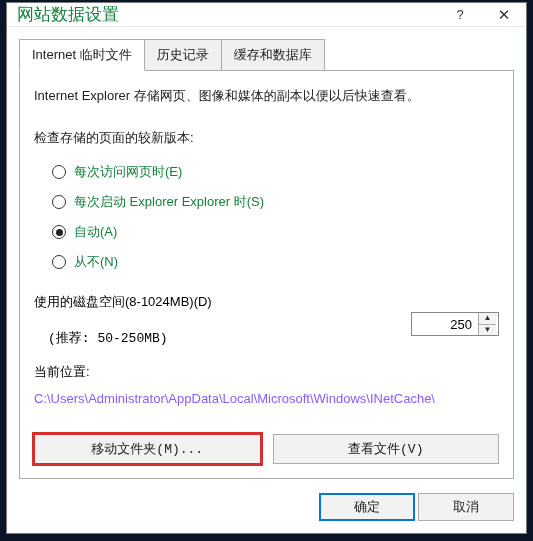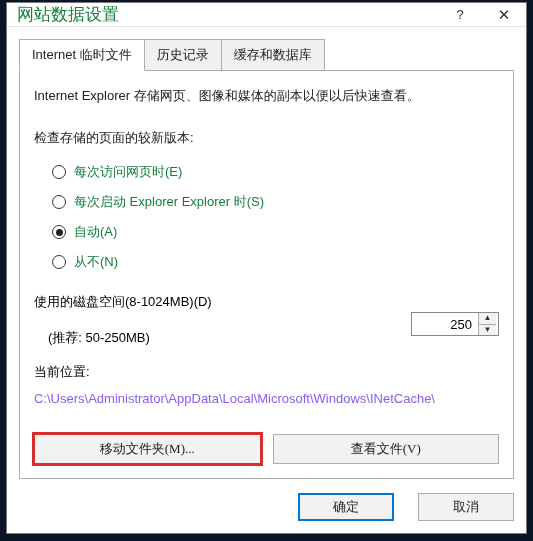--- a/index.html
+++ b/index.html
@@ -133,20 +133,21 @@
       margin-bottom: 16px;
     }
     .disk-label-wrap {
       flex: 1;
       font-size: 13px;
     }
     .disk-label {}
     .disk-hint {
       padding-left: 14px;
       margin-top: 18px;
+      font-family: Liberation Mono, monospace;
     }
     .spinner {
       display: flex;
       align-items: stretch;
       border: 1px solid #888;
       height: 24px;
       width: 88px;
       background: #fff;
       margin-top: 19px;
     }
@@ -191,35 +192,35 @@
     .button-row {
       display: flex;
       gap: 12px;
     }
     .btn {
       flex: 1;
       height: 30px;
       border: 1px solid #adadad;
       background: #f2f2f2;
       font-size: 13px;
-      font-family: Liberation Serif, serif;
+      font-family: Liberation Mono, monospace;
       color: #222;
       display: flex;
       align-items: center;
       justify-content: center;
     }
     .btn.highlighted {
       outline: 2px solid #d62e2e;
       outline-offset: 0;
       border-color: #d62e2e;
     }
     .footer {
       display: flex;
       justify-content: flex-end;
-      gap: 24px;
+      gap: 3px;
       padding: 14px 12px 14px 12px;
     }
     .btn-footer {
       width: 96px;
       height: 28px;
       border: 1px solid #adadad;
       background: #f2f2f2;
       font-size: 13px;
       font-family: inherit;
       color: #222;

